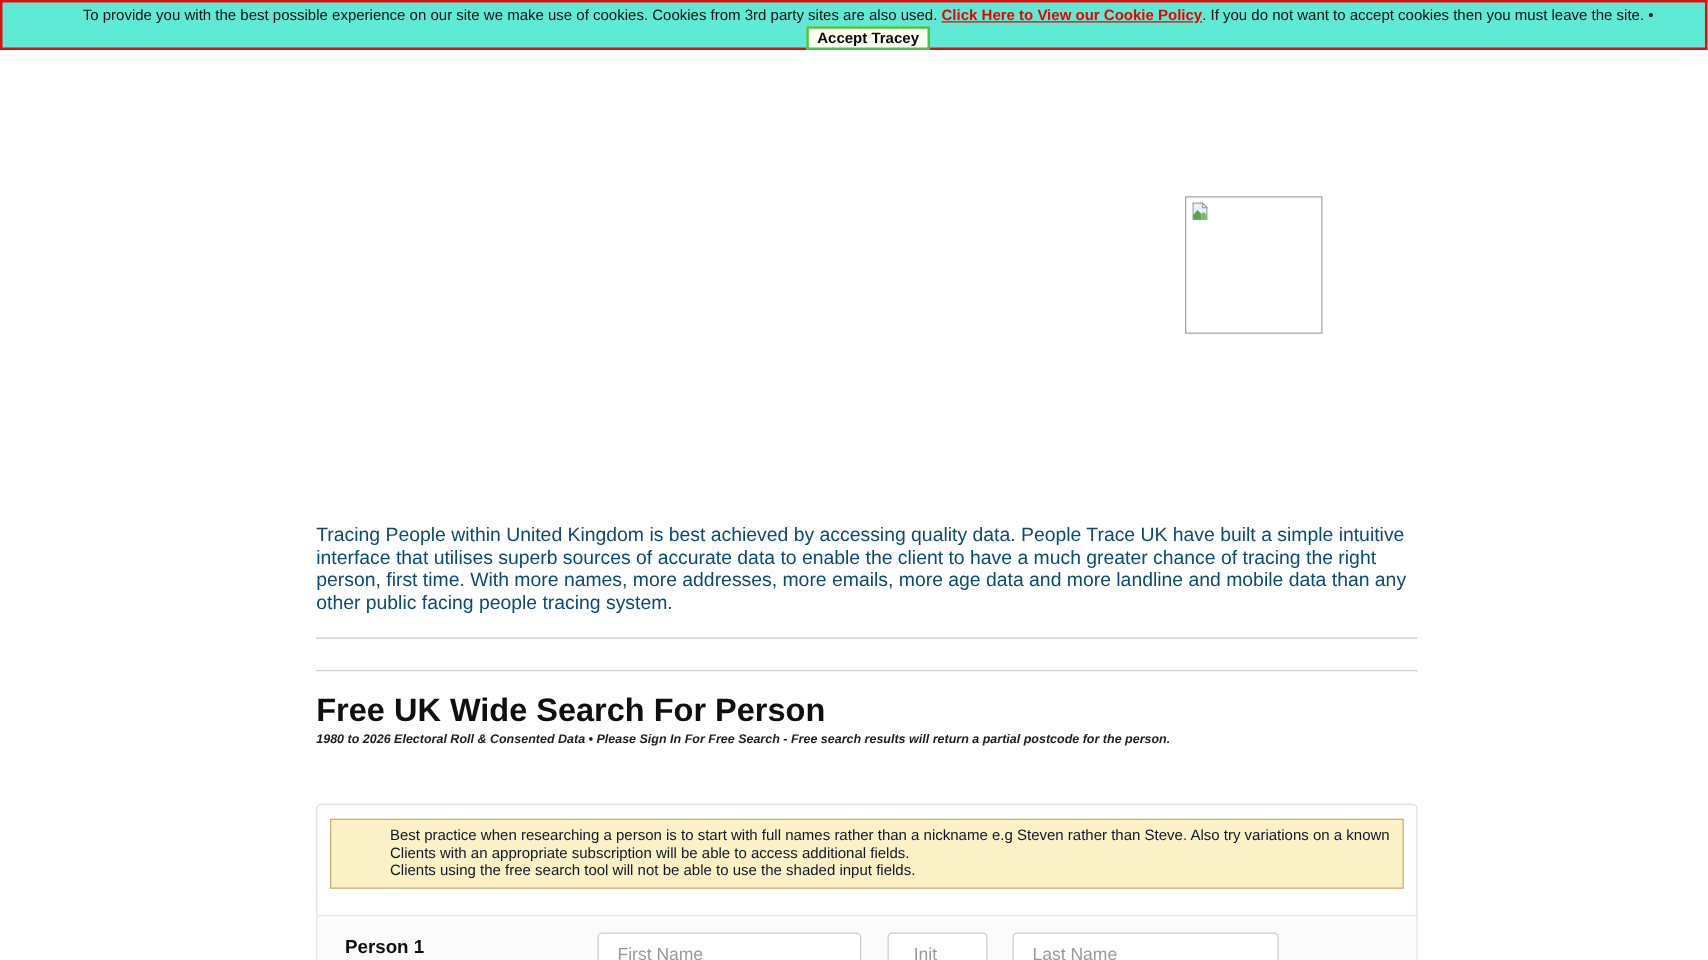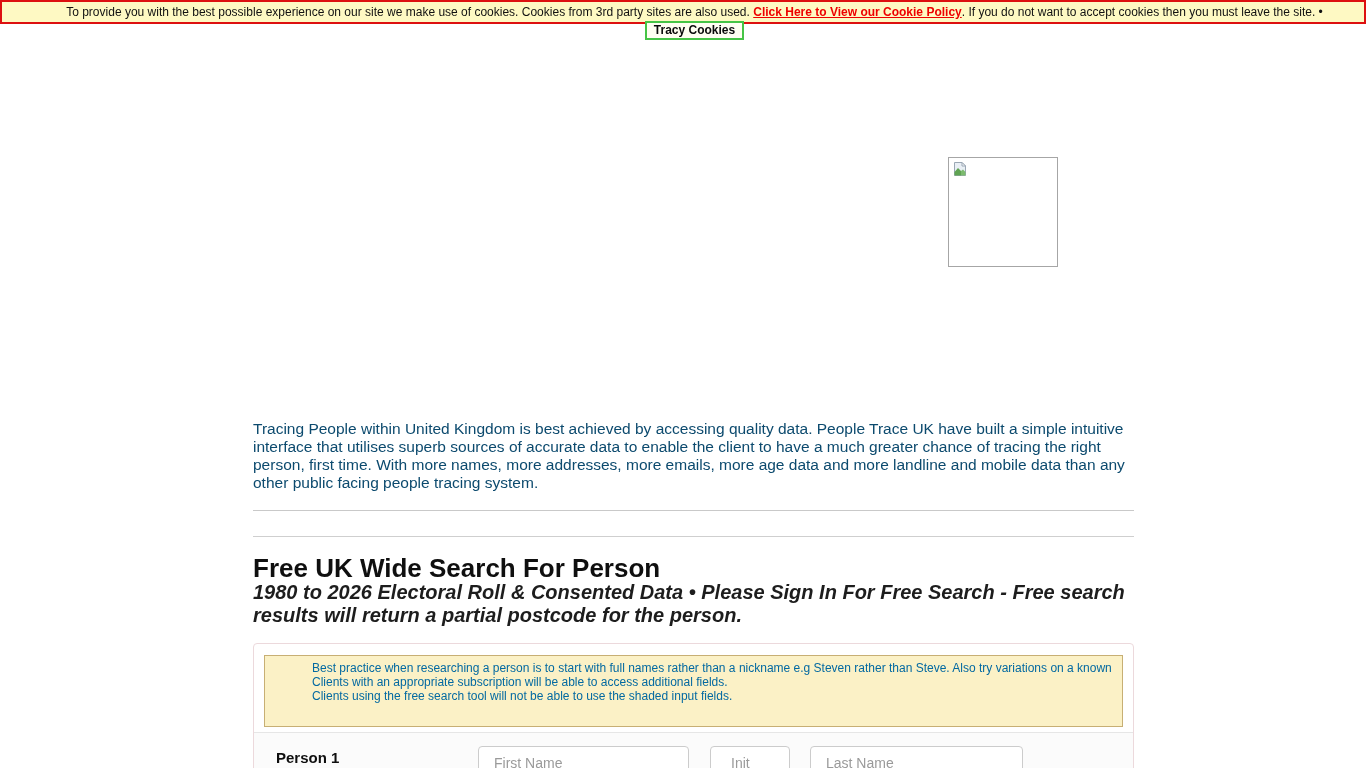--- a/index.html
+++ b/index.html
@@ -1,51 +1,51 @@
 <!DOCTYPE html>
 <html><head>
 <meta charset="utf-8">
 <style>
   * { margin:0; padding:0; box-sizing:border-box; }
   html,body { width:1366px; height:768px; overflow:hidden; background:#ffffff;
               font-family:"Liberation Sans", sans-serif; }
   .abs { position:absolute; }
 
   
-  .cookie-banner { left:0; top:0; width:1366px; height:24px;
-    background:#fef9c3; border:2px solid #DD1010; text-align:center;
+  .cookie-banner { left:0; top:0; width:1366px; height:40px;
+    background:#5eead4; border:2px solid #DD1010; text-align:center;
     font-size:12px; color:#111; padding-top:3px; line-height:14px;padding-left:23px; }
   .cookie-policy-link { color:#EE0000; font-weight:bold; text-decoration:underline; cursor:pointer; }
   .accept-btn { display:inline-block; margin-top:2px; background:#FFFEF2;
     border:2px solid #46C446; font-weight:bold; font-size:12px; color:#0a0a0a;
     padding:0px 7px; line-height:15px; font-family:"Liberation Sans", sans-serif; cursor:pointer; }
 
   
   .missing-image { left:948px; top:157px; width:110px; height:110px;
     border:1px solid #A6A6A6; background:#ffffff; }
   .missing-image svg { position:absolute; left:3px; top:3px; }
 
   
   .intro-paragraph { left:253px; top:420px; width:882px; font-size:15.5px;
     line-height:18px; color:#0c4a6e; }
 
   .rule { left:253px; width:881px; height:0; border-top:1px solid #C9C9C9; }
   .rule-1 { top:510px; }
   .rule-2 { top:536px; border-top-color:#CFCFCF; }
 
   .section-title { left:253px; top:553px; font-size:26px; font-weight:bold; color:#0F0F0F; }
-  .section-subtitle { left:253px; top:581px; width:881px; font-size:20px;
+  .section-subtitle { left:253px; top:581px; width:881px; font-size:10px;
     font-weight:bold; font-style:italic; color:#1D1D1D; line-height:22.5px; }
 
   
   .form-panel { left:253px; top:643px; width:881px; height:130px;
     border:1px solid #ECD9DC; border-radius:4px; background:#ffffff; }
-  .notice-box { position:absolute; left:10px; top:11px; width:859px; height:72px;
+  .notice-box { position:absolute; left:10px; top:11px; width:859px; height:56px;
     background:#FBF1C6; border:1px solid #C7AF74; padding:5px 8px 0 47px;
-    font-size:12px; line-height:14px; color:#0369a1; overflow:hidden; }
+    font-size:12px; line-height:14px; color:#0f172a; overflow:hidden; }
   .notice-line { white-space:nowrap; }
   .panel-body { position:absolute; left:0; right:0; top:88px; bottom:-2px;
     background:#FBFBFB; border-top:1px solid #E6E6E6; }
   .person-label { position:absolute; left:22px; top:16px; font-size:15px;
     font-weight:bold; color:#0F0F0F;text-align:right; }
   .text-input { position:absolute; top:13px; height:34px; border:1px solid #CCCCCC;
     border-radius:4px; background:#ffffff; font-size:14px; color:#444;
     padding-left:15px; font-family:"Liberation Sans", sans-serif; }
   .text-input::placeholder { color:#9A9A9A; opacity:1; }
   .input-first { left:224px; width:211px; }
@@ -53,21 +53,21 @@
   .input-last  { left:556px; width:213px; }
 </style>
 </head>
 <body>
 
 <div class="abs cookie-banner">
   <div>
     <span>To provide you with the best possible experience on our site we make use of cookies. Cookies from 3rd party sites are also used. </span><span class="cookie-policy-link">Click Here to View our Cookie Policy</span><span>. If you do not want to accept cookies then you must leave the site. •</span>
   </div>
   <div>
-    <button class="accept-btn">Tracy Cookies</button>
+    <button class="accept-btn">Accept Tracey</button>
   </div>
 </div>
 
 <div class="abs missing-image">
   <span>
     <svg width="16" height="16" viewBox="0 0 16 16">
       <path d="M2.5 1.5 H10 L13.5 5 V14.5 H2.5 Z" fill="#E9EFF5" stroke="#9AA7B4" stroke-width="1"></path>
       <path d="M10 1.5 L13.5 5 H10 Z" fill="#FFFFFF" stroke="#9AA7B4" stroke-width="1"></path>
       <path d="M2.5 11 L6 7 L9 10 L9 14.5 L2.5 14.5 Z" fill="#5FA352"></path>
       <path d="M9 10 L11 8.5 L13.5 11 L13.5 14.5 L9 14.5 Z" fill="#7CBB6E"></path>

